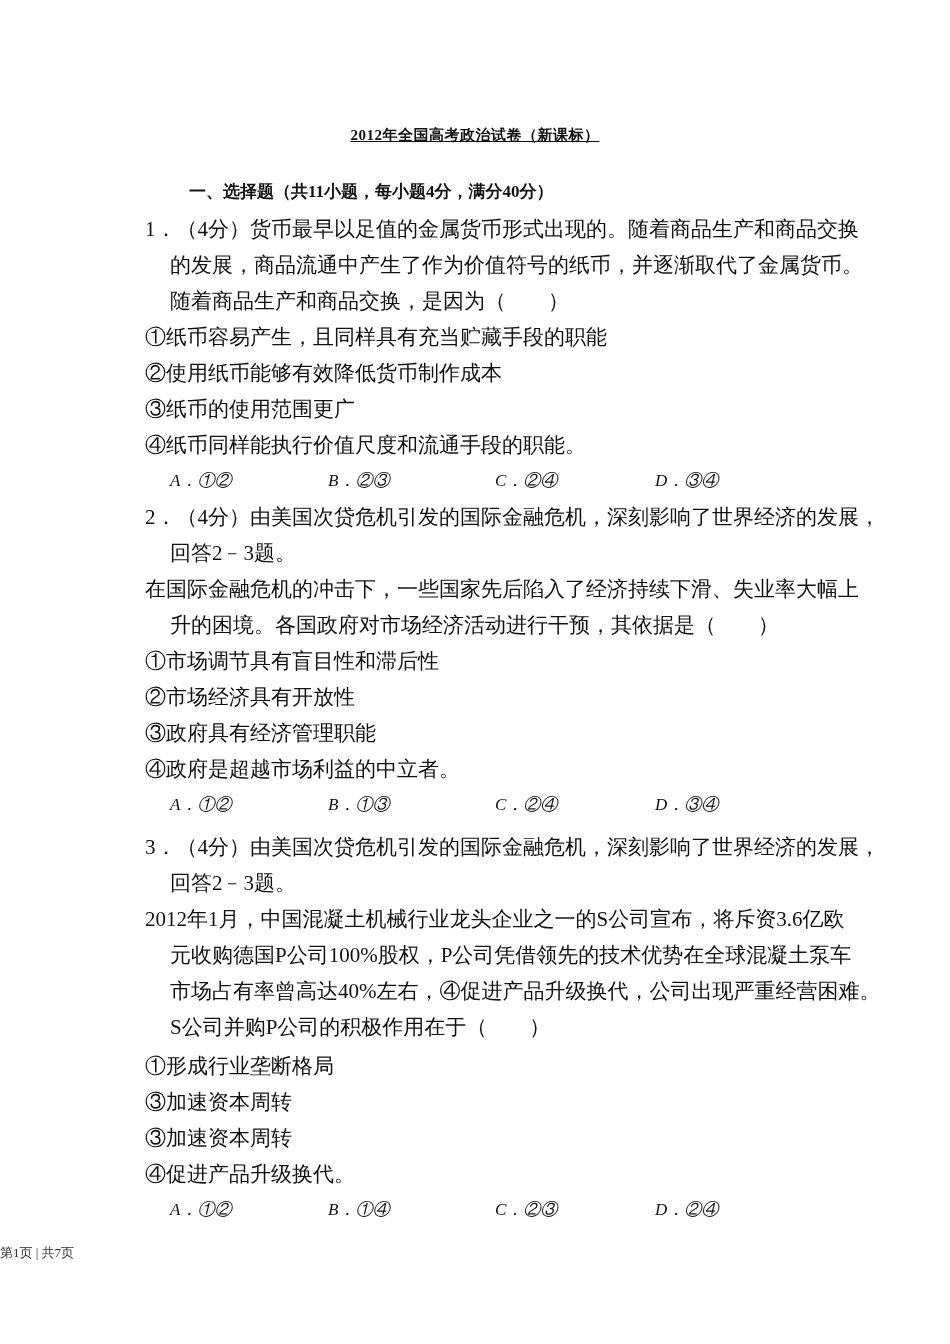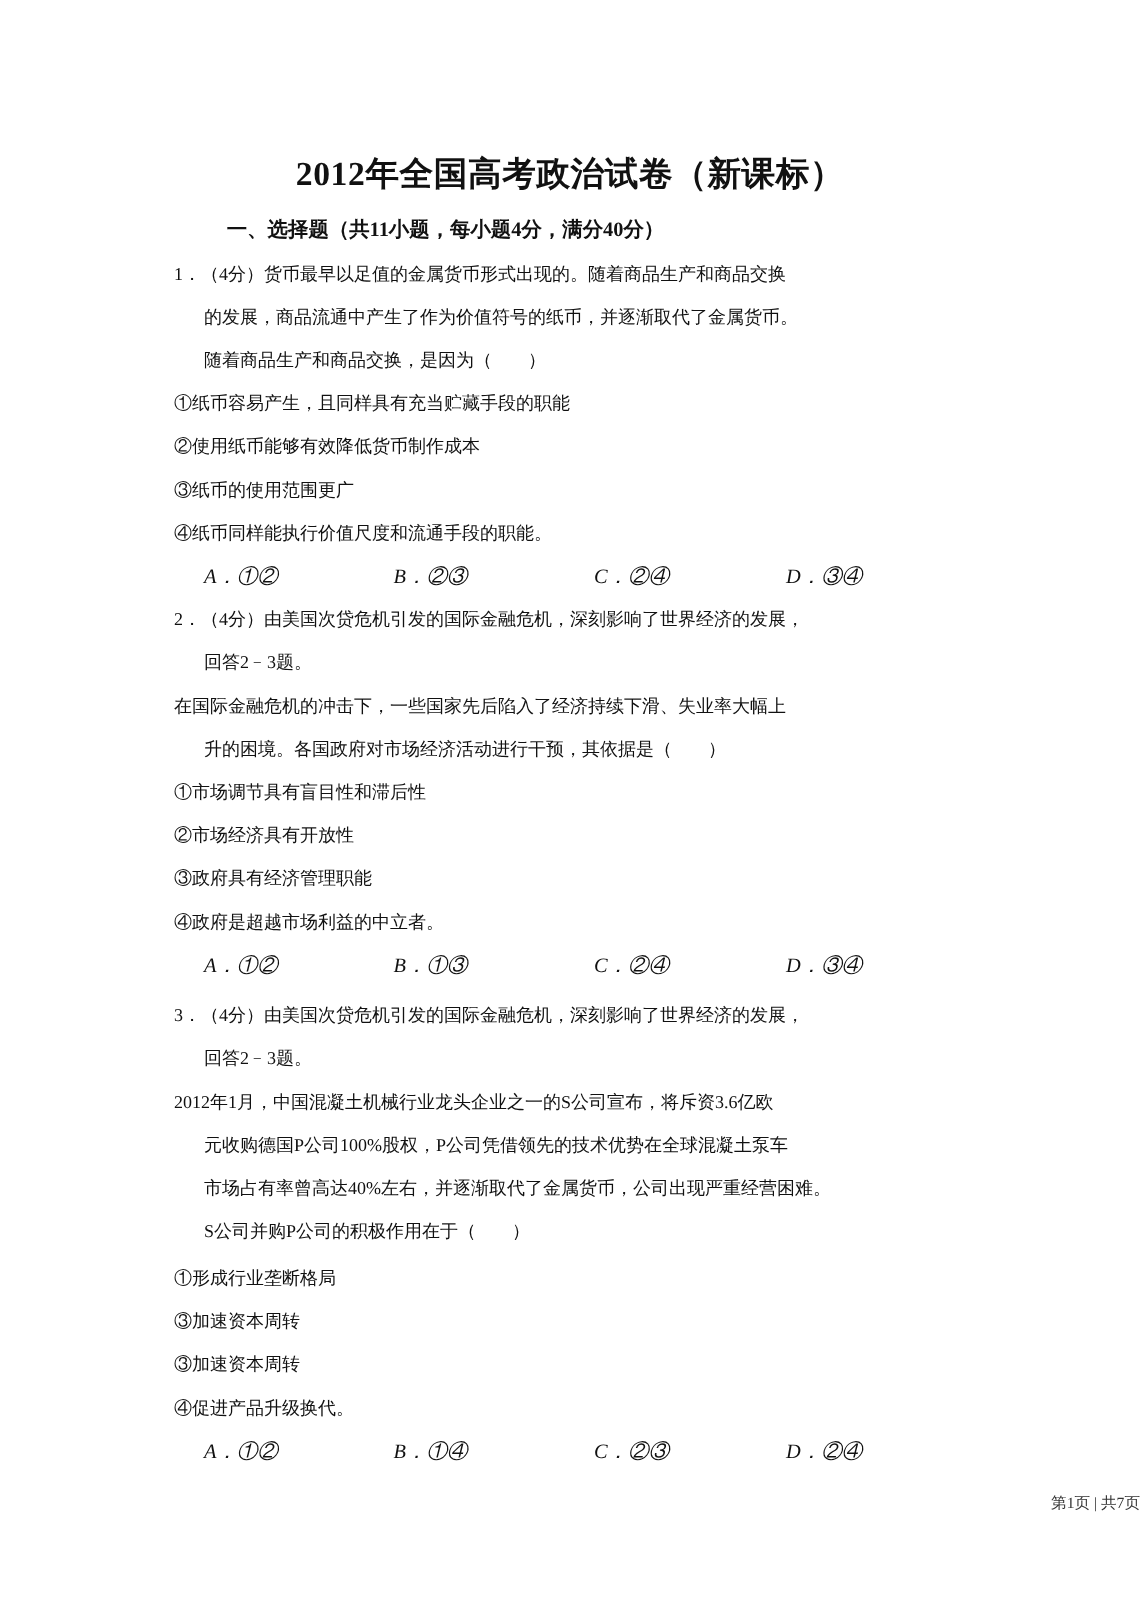--- a/index.html
+++ b/index.html
@@ -1,26 +1,26 @@
 <!DOCTYPE html>
 <html><head>
 <meta charset="utf-8">
 <style>
   html, body { margin: 0; padding: 0; background: #ffffff; }
   body { width: 950px; height: 1344px; position: relative; overflow: hidden;
     font-family: "Liberation Serif", "DejaVu Serif", serif; color: #111; }
   .page { position: absolute; left: 0; top: 0; width: 950px; height: 1344px; }
   .title { position: absolute; top: 126px; left: 0; width: 950px; text-align: center;
-    font-size: 28px; font-weight: bold; letter-spacing: 0.5px; }
+    font-size: 15px; font-weight: bold; letter-spacing: 0.5px; text-decoration: underline; }
   .section { position: absolute; top: 180px; left: 145px; font-size: 17px; font-weight: bold; margin-left: 44px; }
-  .line { position: absolute; left: 145px; font-size: 15px; white-space: nowrap; line-height: 22px; }
+  .line { position: absolute; left: 145px; font-size: 21px; white-space: nowrap; line-height: 22px; }
   .indent { left: 170px; }
   .opts { position: absolute; left: 170px; font-size: 17px; white-space: nowrap; line-height: 22px; }
   .opt { position: absolute; top: 0; white-space: nowrap; font-style: italic; }
-  .footer { position: absolute; top: 1244px; left: 0; width: 950px; text-align: right;
+  .footer { position: absolute; top: 1244px; left: 0; width: 950px; text-align: left;
     font-size: 13px; color: #333; }
 </style>
 </head>
 <body>
 
 <div class="page">
   <div class="title">2012年全国高考政治试卷（新课标）</div>
   <div class="section">一、选择题（共11小题，每小题4分，满分40分）</div>
 
   <div>
@@ -54,21 +54,21 @@
       <span class="opt" style="left:325px">C．②④</span>
       <span class="opt" style="left:485px">D．③④</span>
     </div>
   </div>
 
   <div>
     <div class="line" style="top:836px">3．（4分）由美国次贷危机引发的国际金融危机，深刻影响了世界经济的发展，</div>
     <div class="line indent" style="top:872px">回答2﹣3题。</div>
     <div class="line" style="top:908px">2012年1月，中国混凝土机械行业龙头企业之一的S公司宣布，将斥资3.6亿欧</div>
     <div class="line indent" style="top:944px">元收购德国P公司100%股权，P公司凭借领先的技术优势在全球混凝土泵车</div>
-    <div class="line indent" style="top:980px">市场占有率曾高达40%左右，并逐渐取代了金属货币，公司出现严重经营困难。</div>
+    <div class="line indent" style="top:980px">市场占有率曾高达40%左右，④促进产品升级换代，公司出现严重经营困难。</div>
     <div class="line indent" style="top:1016px">S公司并购P公司的积极作用在于（　　）</div>
     <div class="line" style="top:1055px">①形成行业垄断格局</div>
     <div class="line" style="top:1091px">③加速资本周转</div>
     <div class="line" style="top:1127px">③加速资本周转</div>
     <div class="line" style="top:1163px">④促进产品升级换代。</div>
     <div class="opts" style="top:1199px">
       <span class="opt" style="left:0">A．①②</span>
       <span class="opt" style="left:158px">B．①④</span>
       <span class="opt" style="left:325px">C．②③</span>
       <span class="opt" style="left:485px">D．②④</span>

